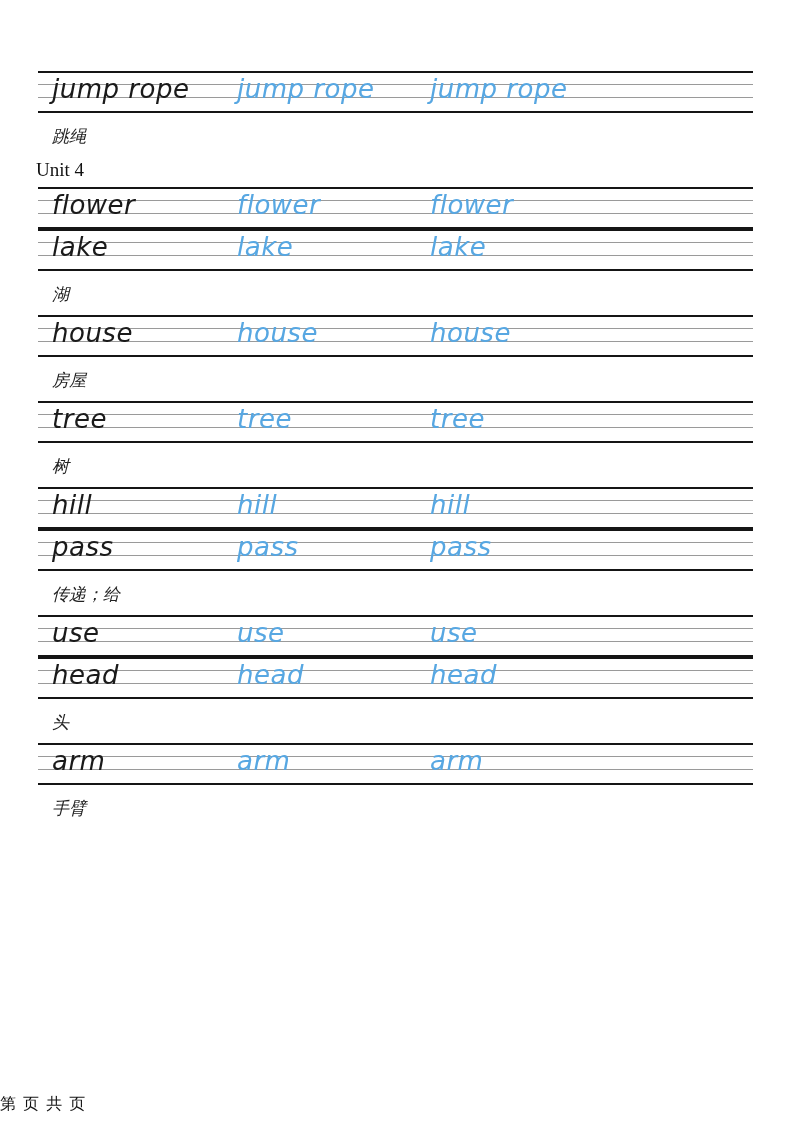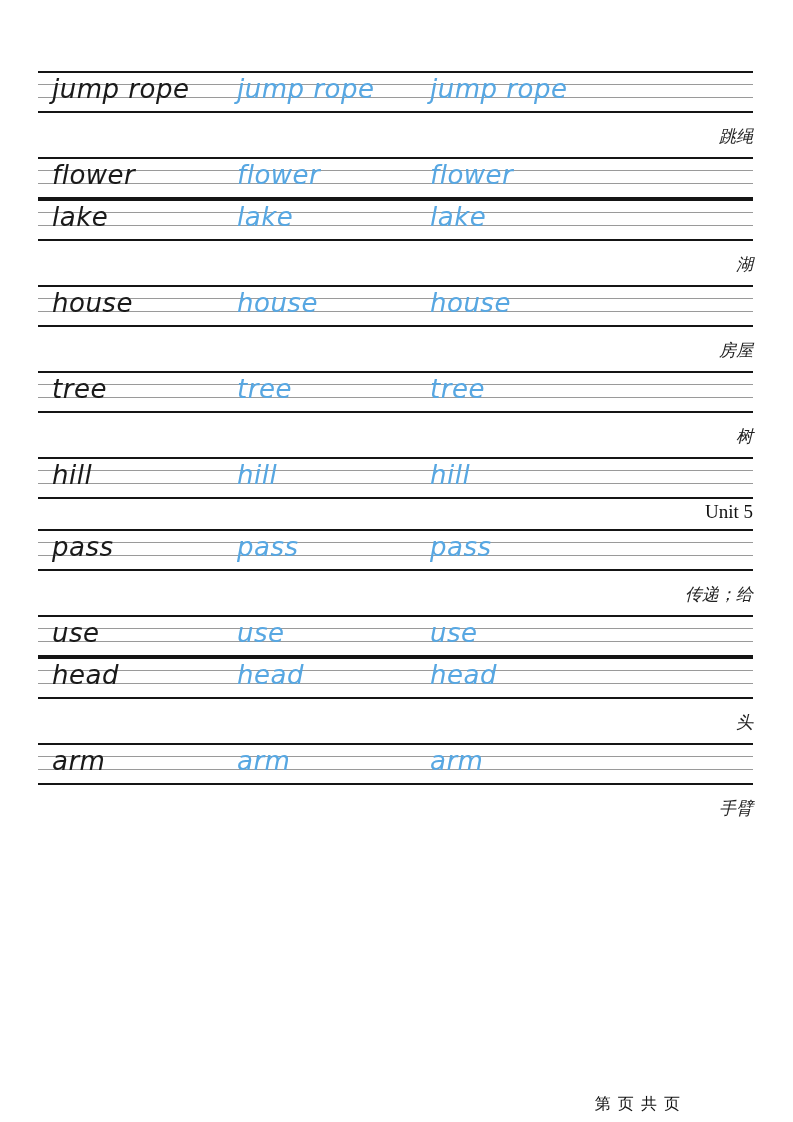--- a/index.html
+++ b/index.html
@@ -7,21 +7,20 @@
     width:793px; height:1122px;
     background:#ffffff;
     position:relative;
     overflow:hidden;
     font-family:"Liberation Sans", sans-serif;
   }
   .content {
     position:absolute;
     left:38px; top:71px;
     width:715px;
-    text-align:right;
   }
   
   .grid {
     position:relative;
     height:38px;
     border-top:2px solid var(--border-dark,#151515);
     border-bottom:2px solid var(--border-dark,#151515);
   }
   .gl {
     position:absolute; left:0; right:0; height:1px;
@@ -56,41 +55,42 @@
     line-height:26px;
     margin-left:-2px;
     font-family:"Liberation Serif","DejaVu Serif", serif;
     font-size:19px;
     color:#111111;
   }
   .footer {
     position:absolute;
     top:1094px; left:0;
     width:681px;
-    text-align:right;
+    text-align:left;
     font-family:"DejaVu Sans", sans-serif;
     font-size:16px;
     letter-spacing:1px;
     color:#111111;
   }
 </style>
 </head>
 <body style="--ink: #1a1a1a; --trace: #57a7e2; --guide-gray: #9a9a9a; --border-dark: #151515;">
 
 <div class="content">
     <div class="wordblock">
       <div class="grid">
         <div class="gl gl1"></div>
         <div class="gl gl2"></div>
         <span class="w main">jump rope</span>
         <span class="w t1">jump rope</span>
         <span class="w t2">jump rope</span>
       </div>
       <div class="meaning">跳绳</div>
     </div>
+    <div class="unit">Unit 4</div>
     <div class="wordblock">
       <div class="grid">
         <div class="gl gl1"></div>
         <div class="gl gl2"></div>
         <span class="w main">flower</span>
         <span class="w t1">flower</span>
         <span class="w t2">flower</span>
       </div>
     </div>
     <div class="wordblock">
@@ -125,21 +125,20 @@
     </div>
     <div class="wordblock">
       <div class="grid">
         <div class="gl gl1"></div>
         <div class="gl gl2"></div>
         <span class="w main">hill</span>
         <span class="w t1">hill</span>
         <span class="w t2">hill</span>
       </div>
     </div>
-    <div class="unit">Unit 5</div>
     <div class="wordblock">
       <div class="grid">
         <div class="gl gl1"></div>
         <div class="gl gl2"></div>
         <span class="w main">pass</span>
         <span class="w t1">pass</span>
         <span class="w t2">pass</span>
       </div>
       <div class="meaning">传递；给</div>
     </div>

